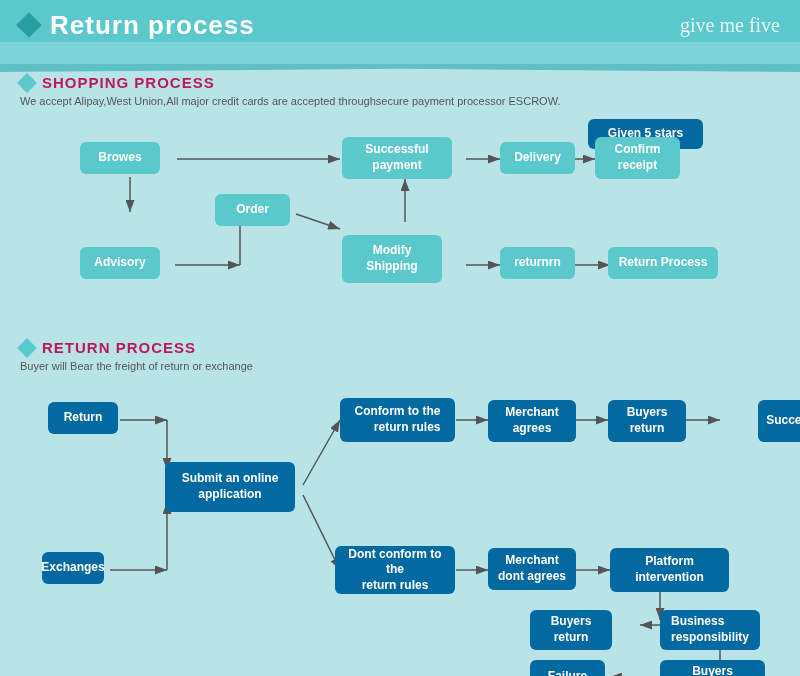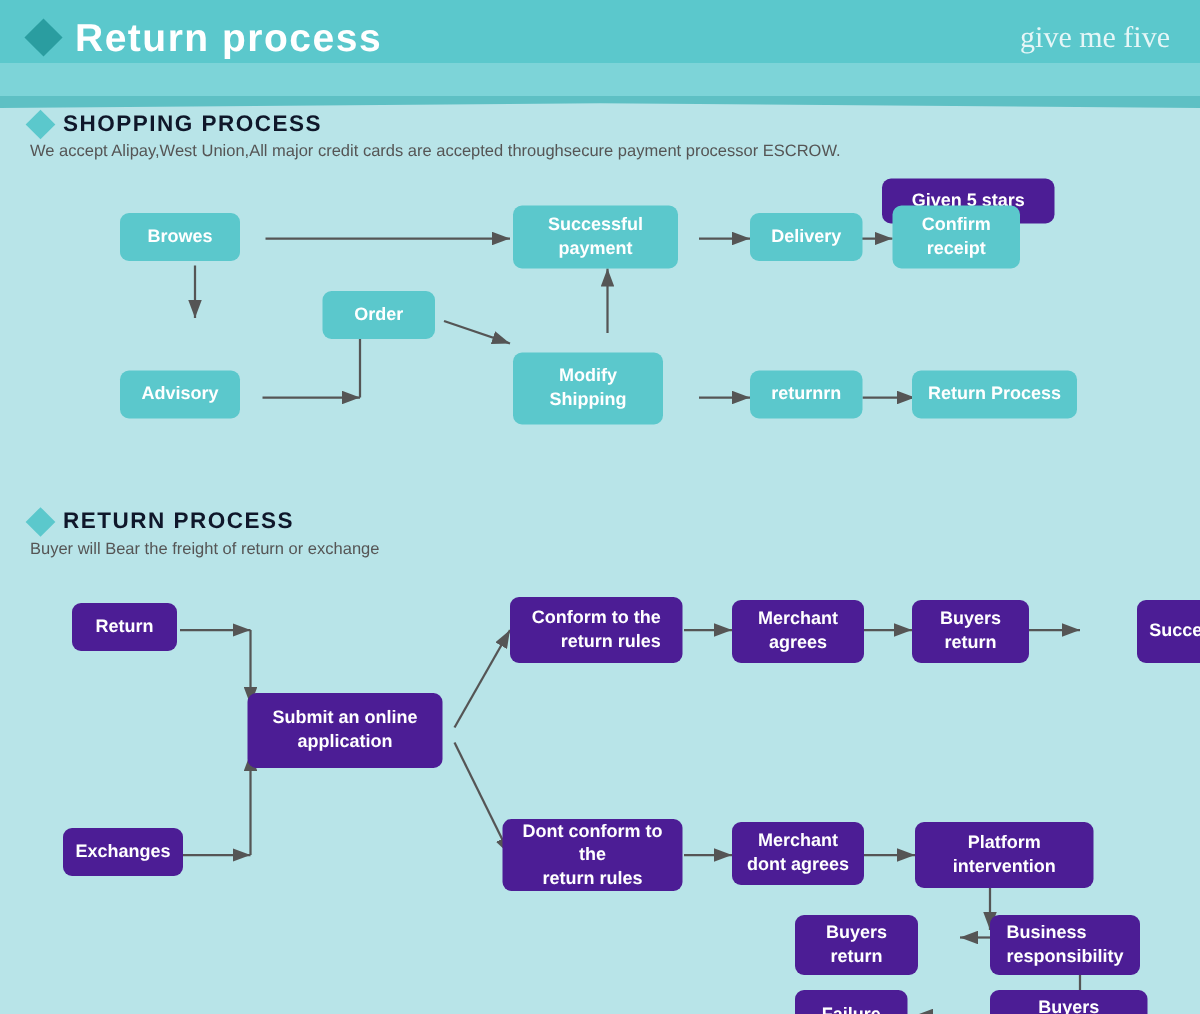--- a/index.html
+++ b/index.html
@@ -76,21 +76,21 @@
     .section-diamond {
       width: 14px; height: 14px;
       background: #5bc8cc;
       transform: rotate(45deg);
       margin-right: 8px;
       flex-shrink: 0;
     }
     .section-title {
       font-size: 15px;
       font-weight: bold;
-      color: #0f172a;
+      color: #be185d;
       letter-spacing: 1px;
     }
     .section-subtitle {
       font-size: 11px;
       color: #555;
       margin-bottom: 10px;
       margin-left: 0;
     }
 
     
@@ -105,21 +105,21 @@
       line-height: 1.3;
       padding: 4px 8px;
       position: absolute;
     }
     .box-teal {
       background: #5bc8cc;
       color: #fff;
       border: none;
     }
     .box-orange {
-      background: #4c1d95;
+      background: #0369a1;
       color: #fff;
       border: none;
     }
 
     
     .diagram {
       position: relative;
       width: 760px;
     }
     .diagram-shopping {
@@ -275,21 +275,21 @@
       <line x1="700" y1="268" x2="700" y2="295"></line>
       <line x1="700" y1="295" x2="660" y2="295" marker-end="url(#arrowhead)"></line>
 
       <line x1="620" y1="295" x2="590" y2="295" marker-end="url(#arrowhead)"></line>
     </svg>
 
     <div class="box box-orange" style="left:28px; top:20px; width:70px; height:32px;">
       <span>Return</span>
     </div>
 
-    <div class="box box-orange" style="left:22px; top:170px; width:80px; height:32px;">
+    <div class="box box-orange" style="left:22px; top:170px; width:62px; height:32px;">
       <span>Exchanges</span>
     </div>
 
     <div class="box box-orange" style="left:145px; top:80px; width:130px; height:50px; text-align:center;">
       <span>Submit an online<br>application</span>
     </div>
 
     <div class="box box-orange" style="left:320px; top:16px; width:115px; height:44px; text-align:right;">
       <span>Conform to the<br>return rules</span>
     </div>

